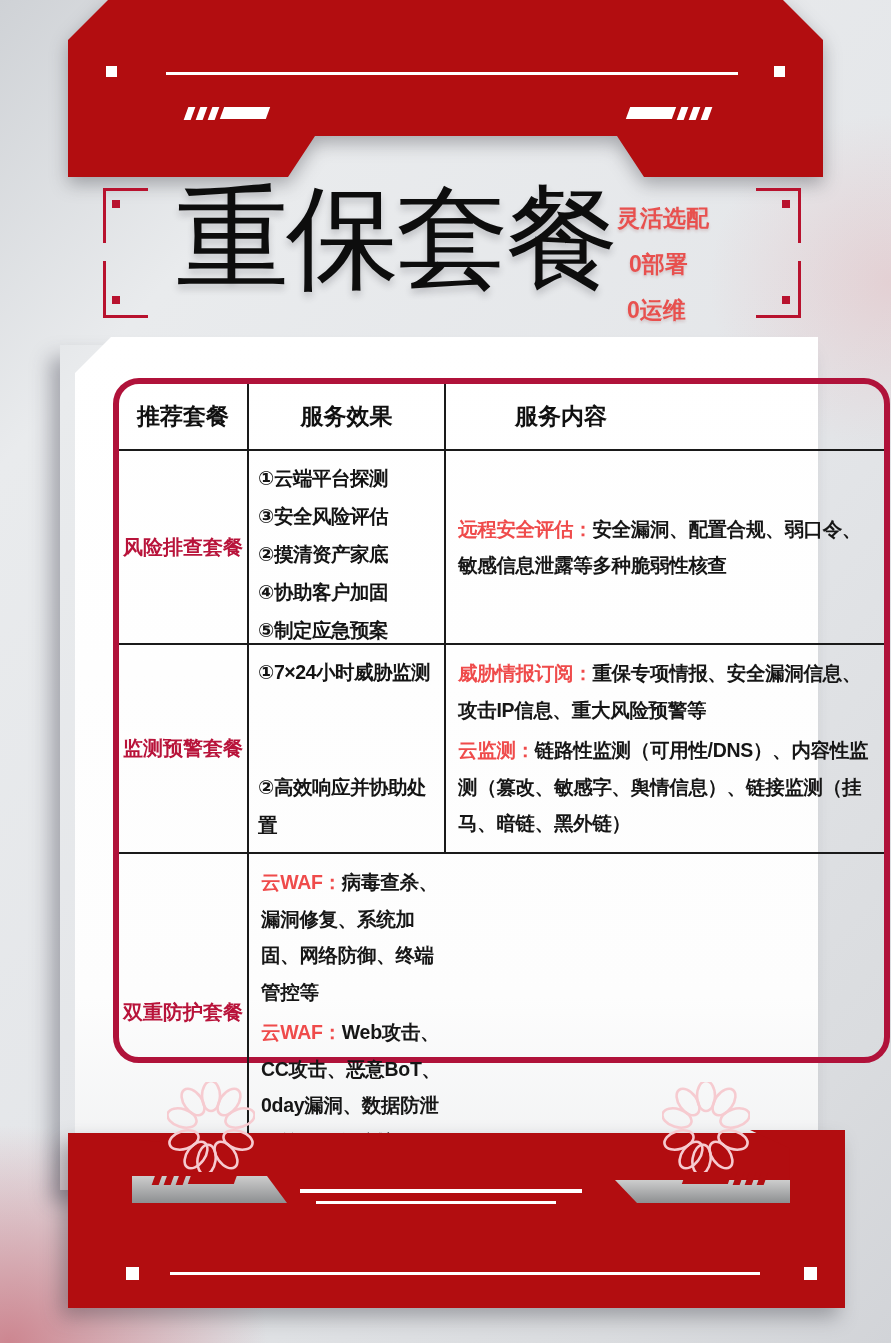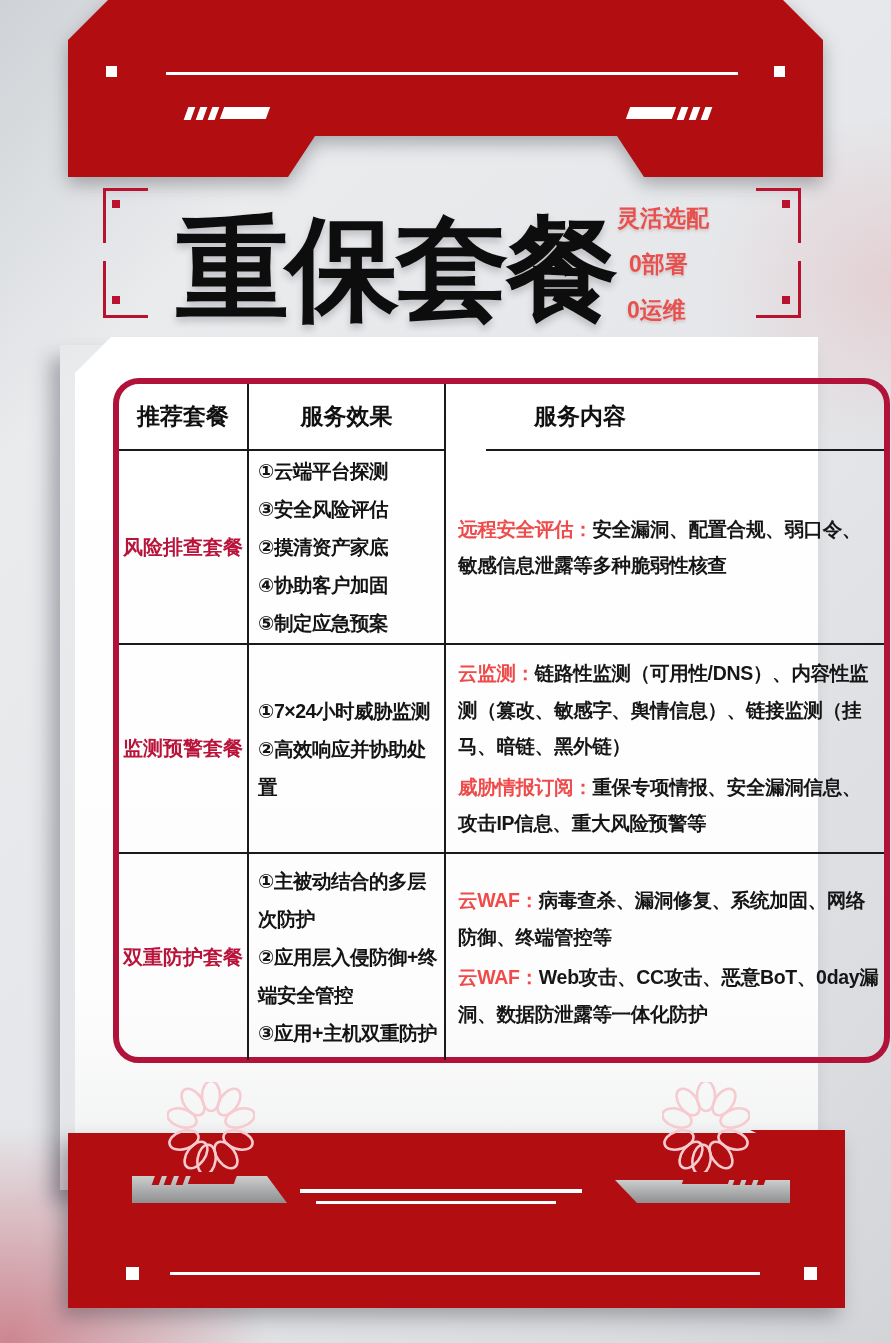--- a/index.html
+++ b/index.html
@@ -27,22 +27,22 @@
   .dashes i.l{width:46px;height:12px;}
   .dashes.red i{background:#b20d10;}
   
   .bracket{position:absolute;width:42px;height:52px;}
   .b-tl{left:103px;top:188px;border-top:3px solid #b8122e;border-left:3px solid #b8122e;}
   .b-bl{left:103px;top:261px;height:54px;border-bottom:3px solid #b8122e;border-left:3px solid #b8122e;}
   .b-tr{left:756px;top:188px;border-top:3px solid #b8122e;border-right:3px solid #b8122e;}
   .b-br{left:756px;top:261px;height:54px;border-bottom:3px solid #b8122e;border-right:3px solid #b8122e;}
   .mini-sq{position:absolute;width:8px;height:8px;background:#b8122e;}
   .page-title{
-    position:absolute;left:176px;top:211px;width:480px;
-    font-size:113px;line-height:1.04;font-weight:700;color:#0d0d0d;
+    position:absolute;left:176px;top:180px;width:480px;
+    font-size:113px;line-height:1.04;font-weight:400;color:#0d0d0d;
     letter-spacing:-3px;white-space:nowrap;
     text-shadow:0 5px 7px rgba(50,50,60,.22);
   }
   .tags{position:absolute;left:617px;top:206px;width:130px;color:#e8504e;font-weight:800;}
   .tags div{font-size:23px;line-height:25px;margin-bottom:21px;text-shadow:0 2px 3px rgba(120,20,20,.18);}
   .tags div:nth-child(2){margin-left:12px;}
   .tags div:nth-child(3){margin-left:10px;}
   
   .card{
     position:absolute;left:75px;top:337px;width:743px;height:846px;
@@ -55,23 +55,23 @@
   .ptable{
     position:absolute;left:113px;top:378px;width:777px;height:685px;
     border:6px solid #b0123a;border-radius:26px;box-sizing:border-box;
     display:grid;grid-template-columns:130px 197px 1fr;
     grid-template-rows:67px 194px 209px 1fr;
   }
   .cell{box-sizing:border-box;display:flex;flex-direction:column;justify-content:center;}
   .rb{border-right:2px solid #1a1a1a;}
   .bb{border-bottom:2px solid #1a1a1a;}
   .th{align-items:center;font-size:23px;font-weight:800;color:#101010;}
-  .th3{align-items:flex-start;padding-left:48px;margin-left:40px;}
+  .th3{align-items:flex-start;padding-left:69px;}
   .pkg{align-items:center;font-size:20px;font-weight:800;color:#b8133a;letter-spacing:0;}
-  .effects{padding:8px 2px 8px 9px;font-size:19.5px;font-weight:700;color:#141414;letter-spacing:-.5px;}
+  .effects{padding:8px 2px 8px 9px;font-size:19.5px;font-weight:700;color:#141414;letter-spacing:-.5px;justify-content:space-between;}
   .effects div{line-height:38px;}
   .content{padding:8px 4px 8px 12px;font-size:19.5px;font-weight:700;color:#161616;letter-spacing:-.3px;}
   .content p{margin:2px 0;line-height:36.5px;}
   .content .lbl{color:#ef4b4b;}
   
   .band{position:absolute;left:68px;top:1133px;width:777px;height:175px;background:#b20d10;
     filter:drop-shadow(-7px 9px 10px rgba(40,40,50,.35));}
   .step-l{position:absolute;left:75px;top:1133px;width:99px;height:48px;background:#b20d10;
     clip-path:polygon(0 0,100% 22%,100% 100%,0 100%);}
   .step-r{position:absolute;left:750px;top:1130px;width:95px;height:76px;background:#b20d10;
@@ -147,30 +147,25 @@
     <div class="cell content bb">
       <p><span class="lbl">远程安全评估：</span><span>安全漏洞、配置合规、弱口令、敏感信息泄露等多种脆弱性核查</span></p>
     </div>
 
     <div class="cell pkg rb bb">监测预警套餐</div>
     <div class="cell effects rb bb">
       <div>①7×24小时威胁监测</div>
       <div>②高效响应并协助处置</div>
     </div>
     <div class="cell content bb">
+      <p><span class="lbl">威胁情报订阅：</span><span>重保专项情报、安全漏洞信息、攻击IP信息、重大风险预警等</span></p>
       <p><span class="lbl">云监测：</span><span>链路性监测（可用性/DNS）、内容性监测（篡改、敏感字、舆情信息）、链接监测（挂马、暗链、黑外链）</span></p>
-      <p><span class="lbl">威胁情报订阅：</span><span>重保专项情报、安全漏洞信息、攻击IP信息、重大风险预警等</span></p>
     </div>
 
     <div class="cell pkg rb">双重防护套餐</div>
-    <div class="cell effects rb">
-      <div>①主被动结合的多层次防护</div>
-      <div>②应用层入侵防御+终端安全管控</div>
-      <div>③应用+主机双重防护</div>
-    </div>
     <div class="cell content">
       <p><span class="lbl">云WAF：</span><span>病毒查杀、漏洞修复、系统加固、网络防御、终端管控等</span></p>
       <p><span class="lbl">云WAF：</span><span>Web攻击、CC攻击、恶意BoT、0day漏洞、数据防泄露等一体化防护</span></p>
     </div>
   </div>
 
   <div class="band"></div>
   <div class="step-l"></div>
   <div class="step-r"></div>
   <div class="gray-l"></div>

